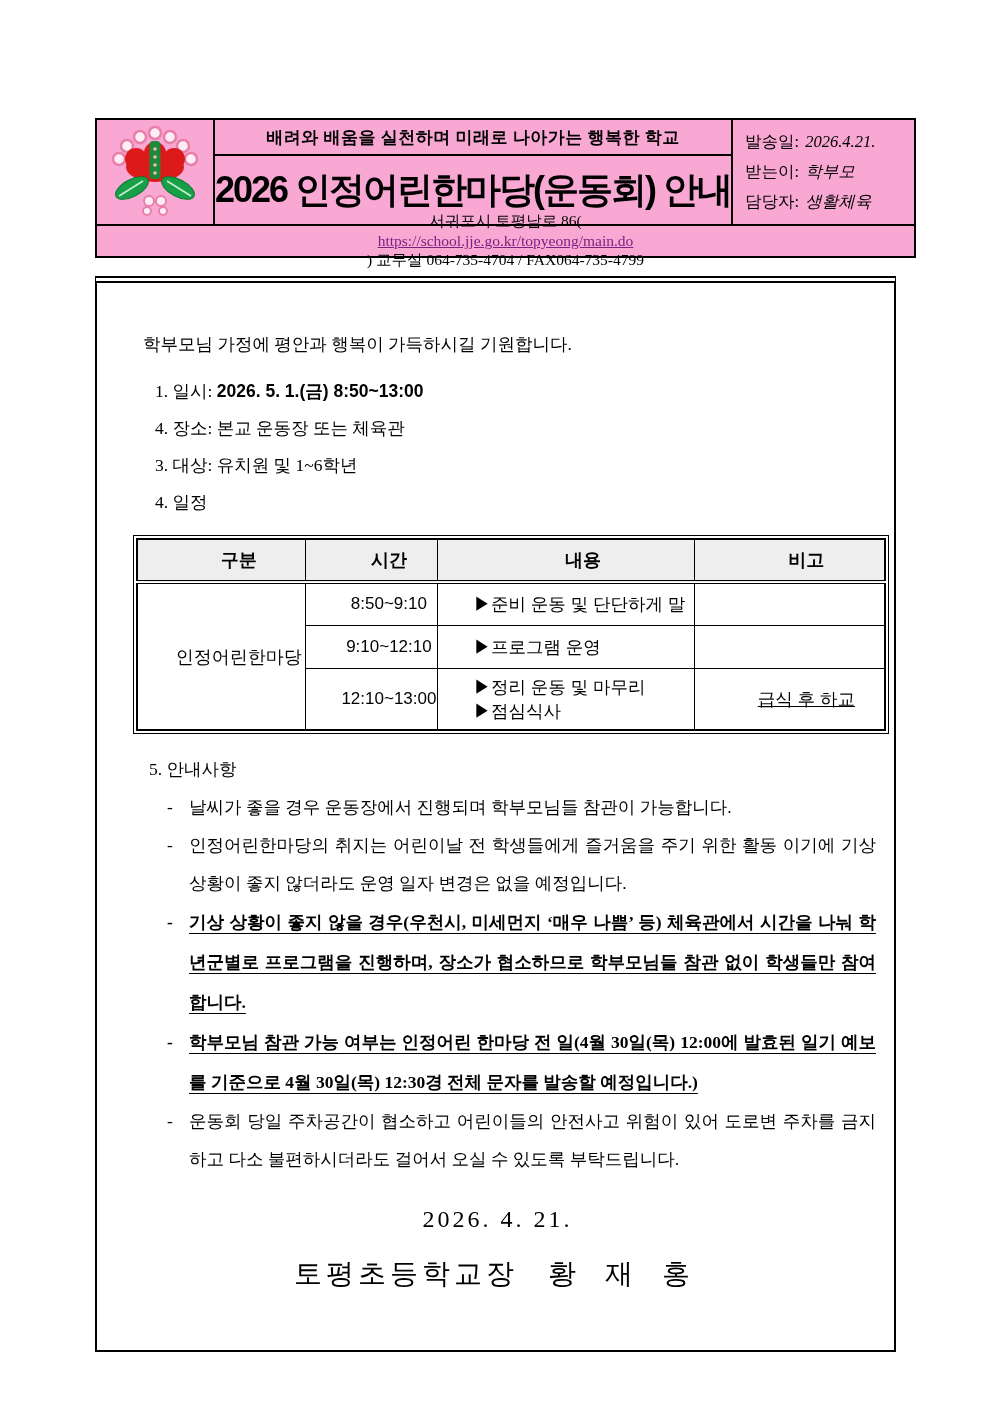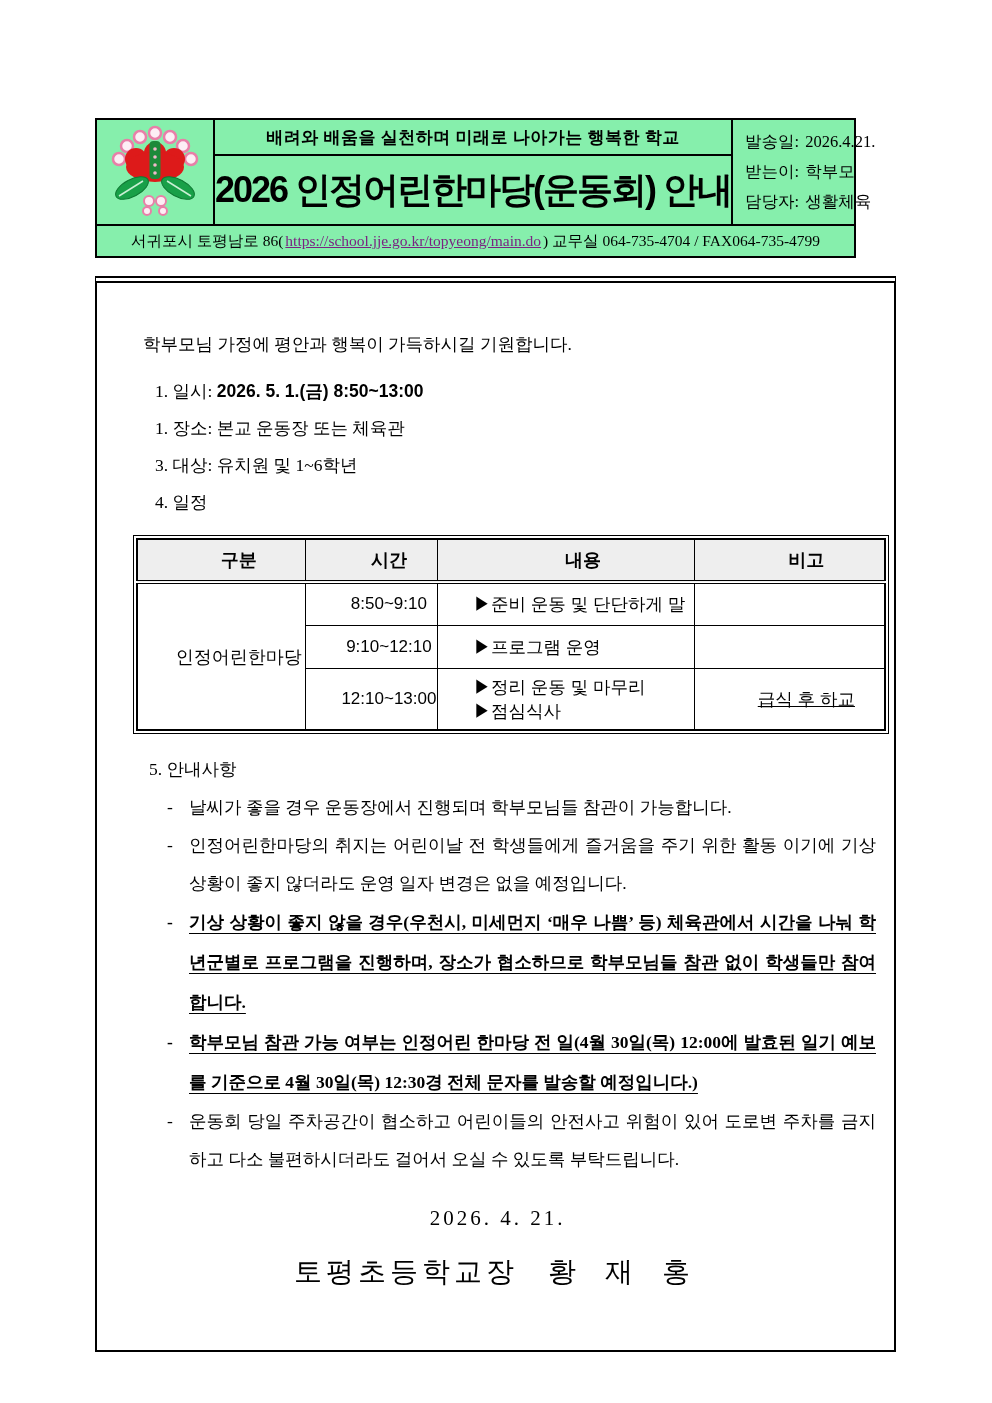--- a/index.html
+++ b/index.html
@@ -11,23 +11,23 @@
     background: #ffffff;
     font-family: "Liberation Serif", serif;
     color: #000;
     overflow: hidden;
   }
 
   
   .header-box {
     position: absolute;
     left: 95px; top: 118px;
-    width: 761px;
+    width: 821px;
     border: 2px solid #000;
-    background: #86efac;
+    background: #f9a8d4;
   }
   .header-main { display: flex; align-items: stretch; height: 104px; }
   .logo-cell {
     width: 118px; flex: none;
     border-right: 2px solid #000;
     display: flex; align-items: center; justify-content: center;
   }
   .title-cell { flex: 1; display: flex; flex-direction: column; border-right: 2px solid #000; }
   .slogan {
     height: 36px; flex: none;
@@ -42,26 +42,26 @@
     font-size: 36px; font-weight: 900; letter-spacing: -2px;
     white-space: nowrap;
     text-align: center;
   }
   .info-cell {
     width: 182px; flex: none;
     padding: 7px 4px 0 12px;
     font-size: 16.5px; line-height: 30px;
     white-space: nowrap;
   }
-  .info-line .info-value { margin-left: 6px; }
+  .info-line .info-value { margin-left: 6px; font-style: italic; }
   .address-row {
     border-top: 2px solid #000;
     height: 32px;
     display: flex; align-items: center; justify-content: center;
-    font-size: 15.5px; white-space: nowrap;
+    font-size: 15.5px; white-space: nowrap; flex-direction: column;
   }
   .address-row a { color: #7a2382; text-decoration: underline; margin: 0 2px; }
 
   
   .body-box {
     position: absolute;
     left: 95px; top: 276px;
     width: 801px; height: 1076px;
     border: 2px solid #000;
     border-top: 7px double #000;
@@ -106,21 +106,21 @@
   .bullet .btext { flex: 1; text-align: justify; }
   .bullet.em { line-height: 40px; }
   .bullet.em .dash { font-weight: bold; }
   .bullet.em .btext {
     font-weight: bold;
     text-decoration: underline;
     text-underline-offset: 5px;
   }
 
   
-  .footer-date { margin-top: 28px; text-align: center; font-size: 21px; letter-spacing: 3px; }
+  .footer-date { margin-top: 28px; text-align: center; font-size: 24px; letter-spacing: 3px; }
   .footer-sign { margin-top: 22px; text-align: center; font-size: 28px; letter-spacing: 4px; }
   .sign-name { margin-left: 30px; letter-spacing: 11px; }
 </style>
 </head>
 <body>
 
 <div class="page">
 
   <div class="header-box">
     <div class="header-main">
@@ -186,21 +186,21 @@
     </div>
   </div>
 
   <div class="body-box">
 
     <p class="p-greeting">학부모님 가정에 평안과 행복이 가득하시길 기원합니다.</p>
 
 
     <div class="list">
       <div class="list-item"><span>1. 일시: </span><span class="value-bold">2026. 5. 1.(금) 8:50~13:00</span></div>
-      <div class="list-item">1. 장소: 본교 운동장 또는 체육관</div>
+      <div class="list-item">4. 장소: 본교 운동장 또는 체육관</div>
       <div class="list-item">3. 대상: 유치원 및 1~6학년</div>
       <div class="list-item">4. 일정</div>
     </div>
 
     <div class="table-outer">
       <table class="schedule">
         <colgroup>
           <col class="col-group">
             <col class="col-time">
             <col class="col-content">

